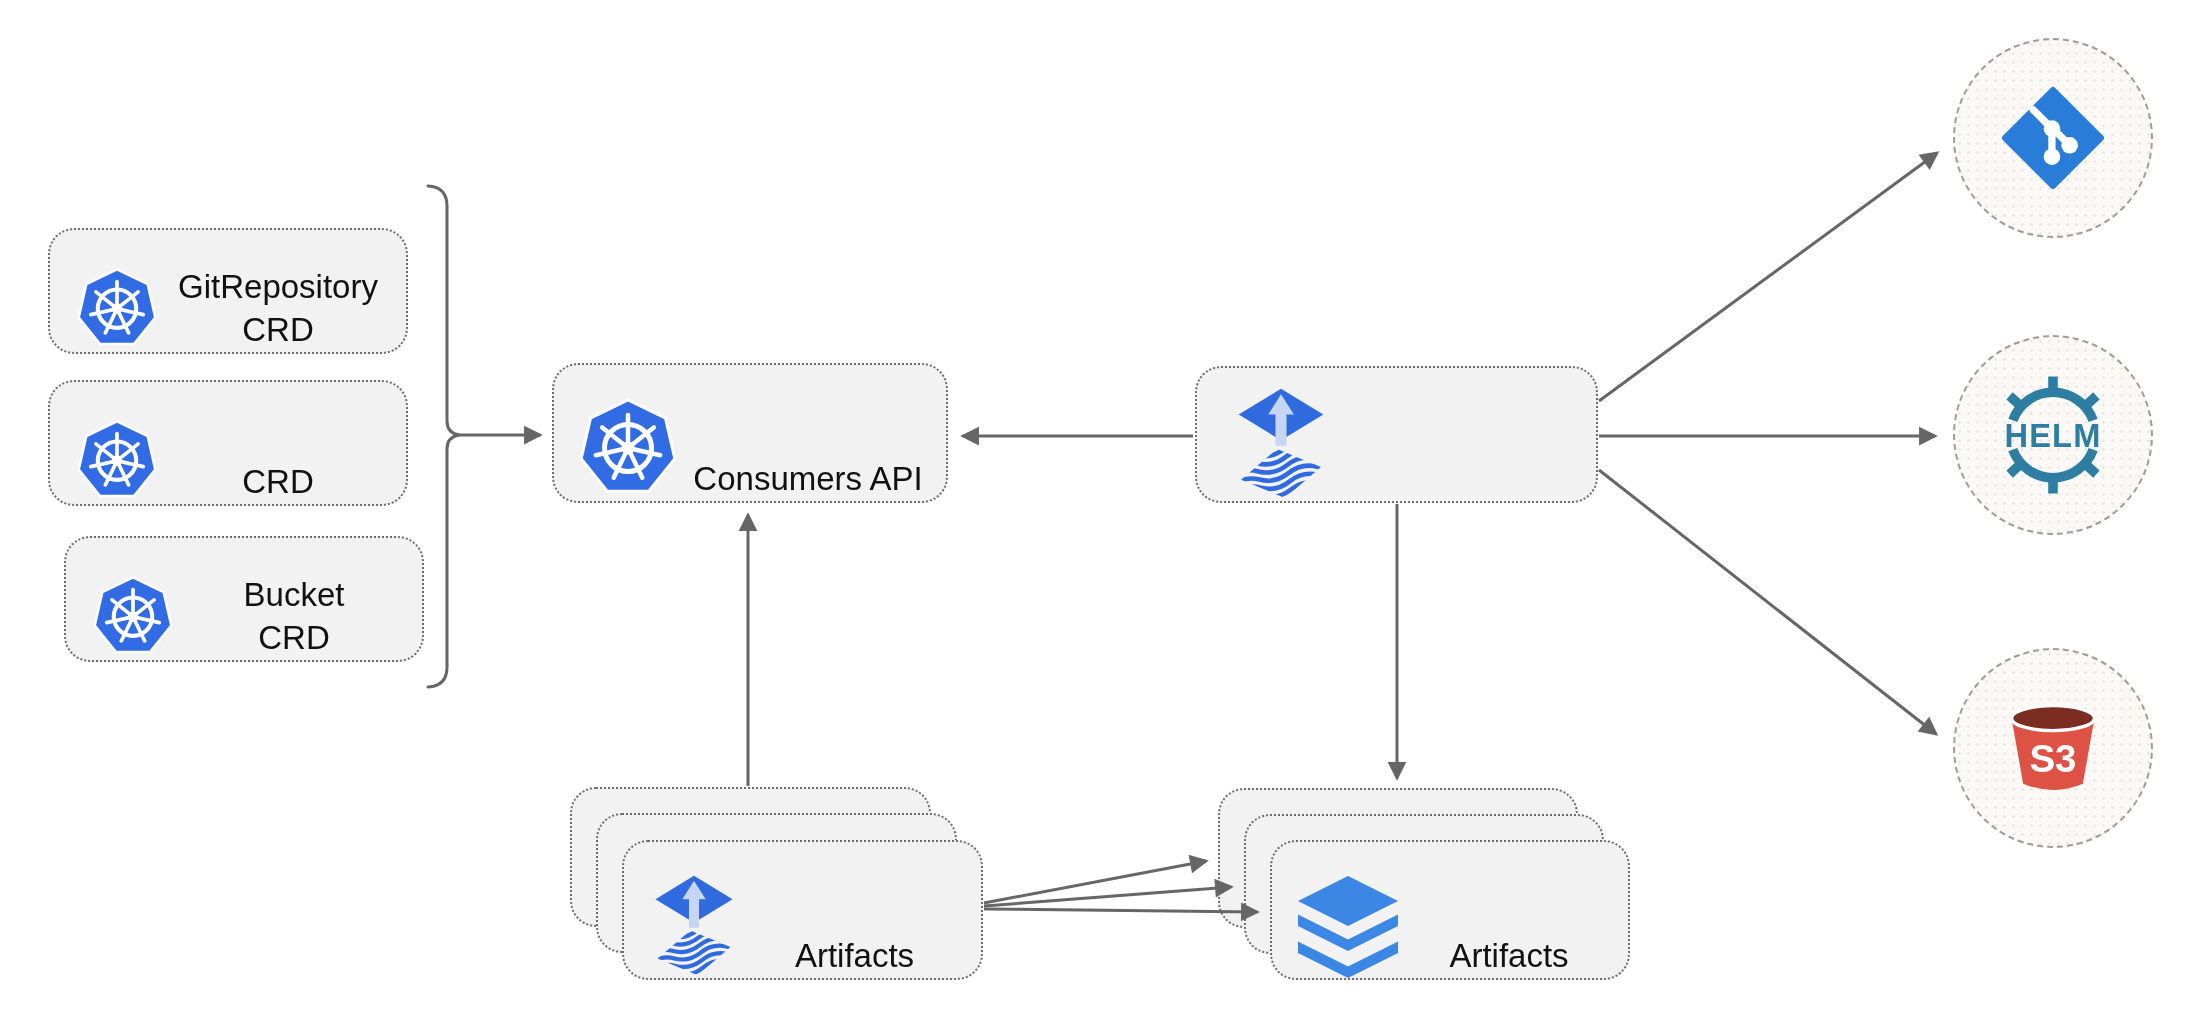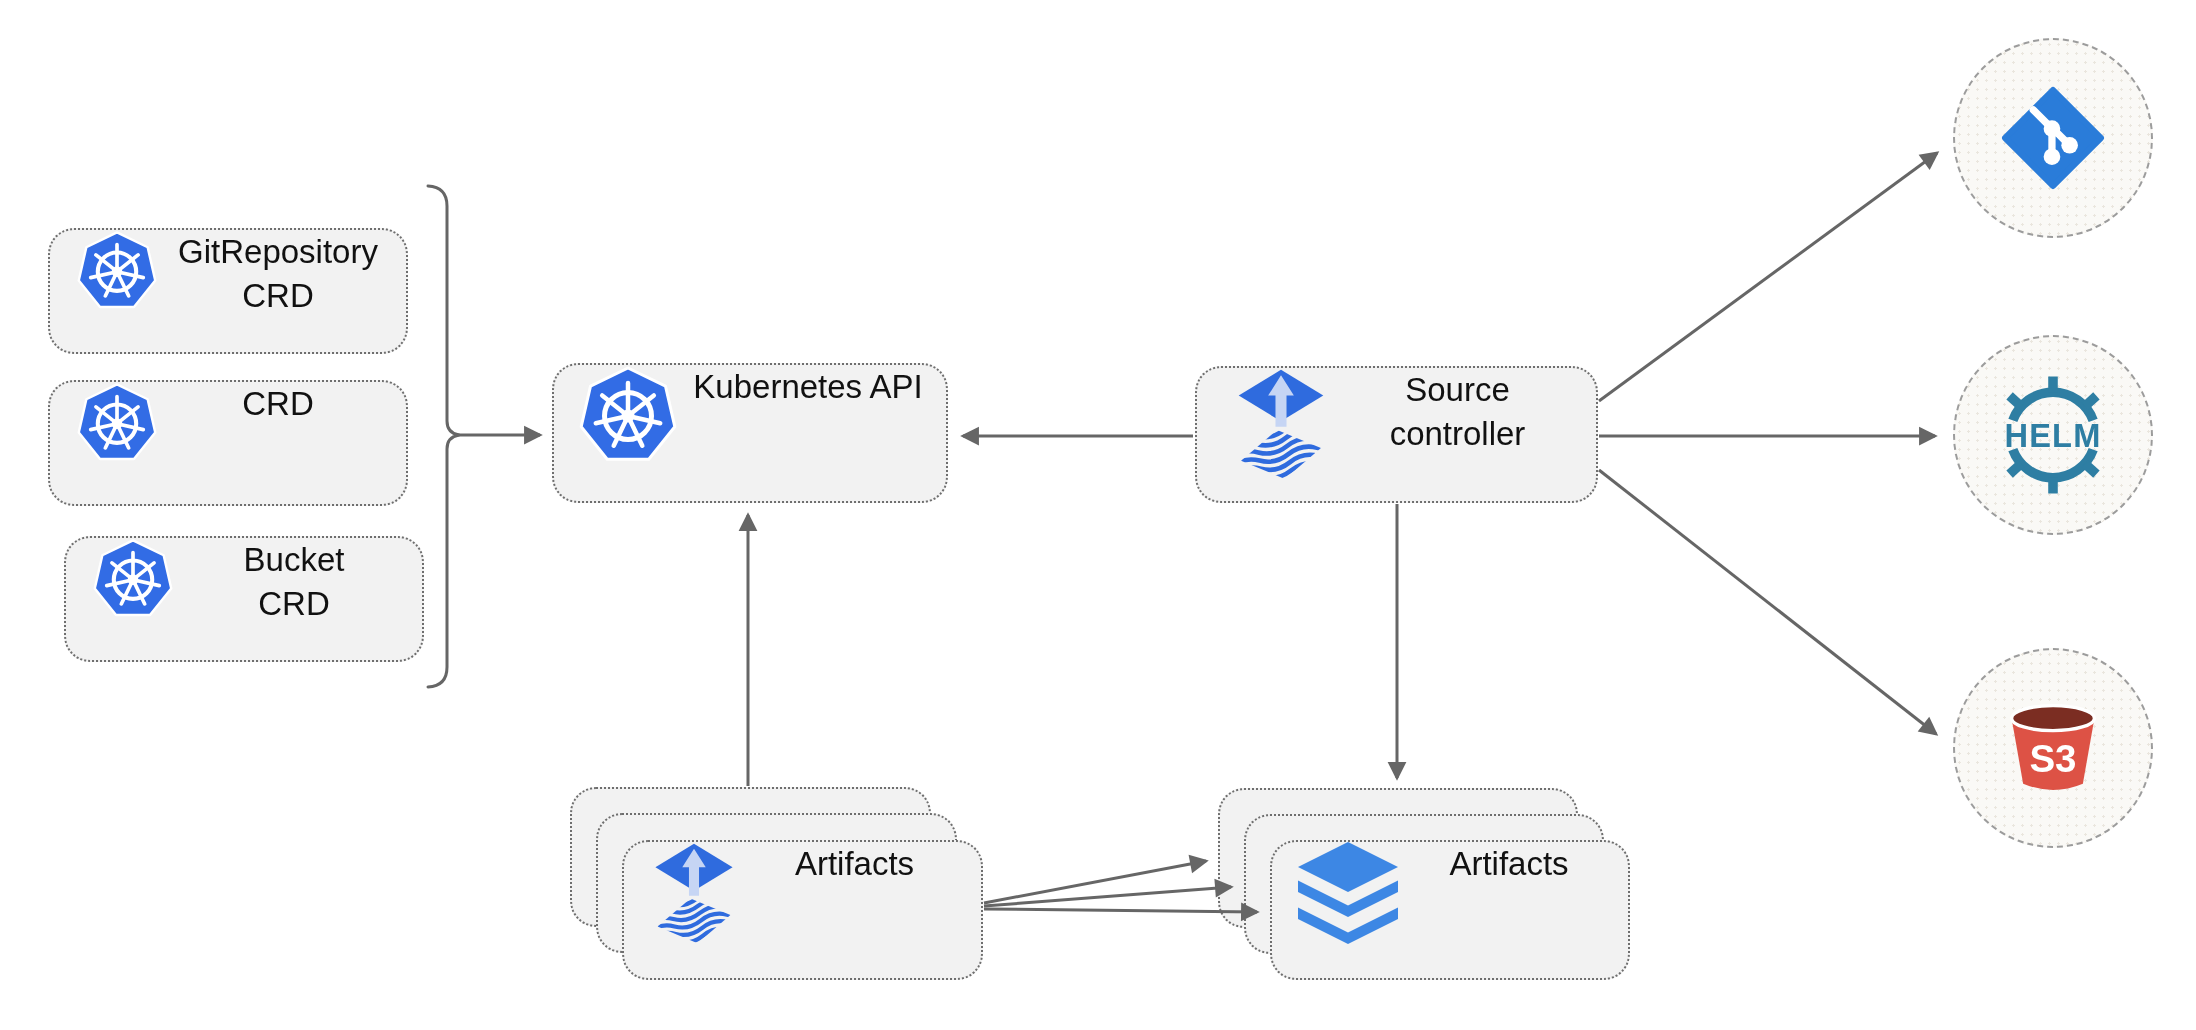--- a/index.html
+++ b/index.html
@@ -4,21 +4,21 @@
 <style>
   html,body { margin:0; padding:0; background:#fff; }
   .canvas {
     position:relative; width:2196px; height:1030px; background:#fff;
     font-family:"Liberation Sans", sans-serif; color:var(--text_color,#111);
     overflow:hidden;
   }
   .node {
     position:absolute; box-sizing:border-box;
     background:var(--node_fill); border:2px dotted var(--node_border);
-    border-radius:26px; display:flex; align-items:flex-start;
+    border-radius:26px; display:flex; align-items:flex-end;
   }
   .ghost {
     position:absolute; box-sizing:border-box;
     background:var(--node_fill); border:2px dotted var(--node_border);
     border-radius:26px;
   }
   .icon-wrap { flex:0 0 auto; display:flex; align-items:center; justify-content:center; }
   .label { flex:1 1 auto; text-align:center; font-size:33px; line-height:1.32; color:var(--text_color); padding:0 16px 0 8px; }
   .circle {
     position:absolute; box-sizing:border-box; width:200px; height:200px;
@@ -191,34 +191,30 @@
     </span>
   </div>
 
   <div class="node" style="left:552px;top:363px;width:396px;height:140px">
     <span class="icon-wrap" style="margin-left:24px">
       <svg width="100" height="104">
           <use href="#k8s-logo"></use>
         </svg>
     </span>
     <span class="label">
-      <div>Kubernetes API</div>
+      <div>Consumers API</div>
     </span>
   </div>
 
   <div class="node" style="left:1195px;top:366px;width:403px;height:137px">
     <span class="icon-wrap" style="margin-left:38px">
       <svg width="92" height="114">
           <use href="#flux-logo"></use>
         </svg>
     </span>
-    <span class="label">
-      <div>Source</div>
-      <div>controller</div>
-    </span>
   </div>
 
   <div class="node" style="left:622px;top:840px;width:361px;height:140px">
     <span class="icon-wrap" style="margin-left:28px">
       <svg width="84" height="104">
           <use href="#flux-logo"></use>
         </svg>
     </span>
     <span class="label">
       <div>Artifacts</div>

